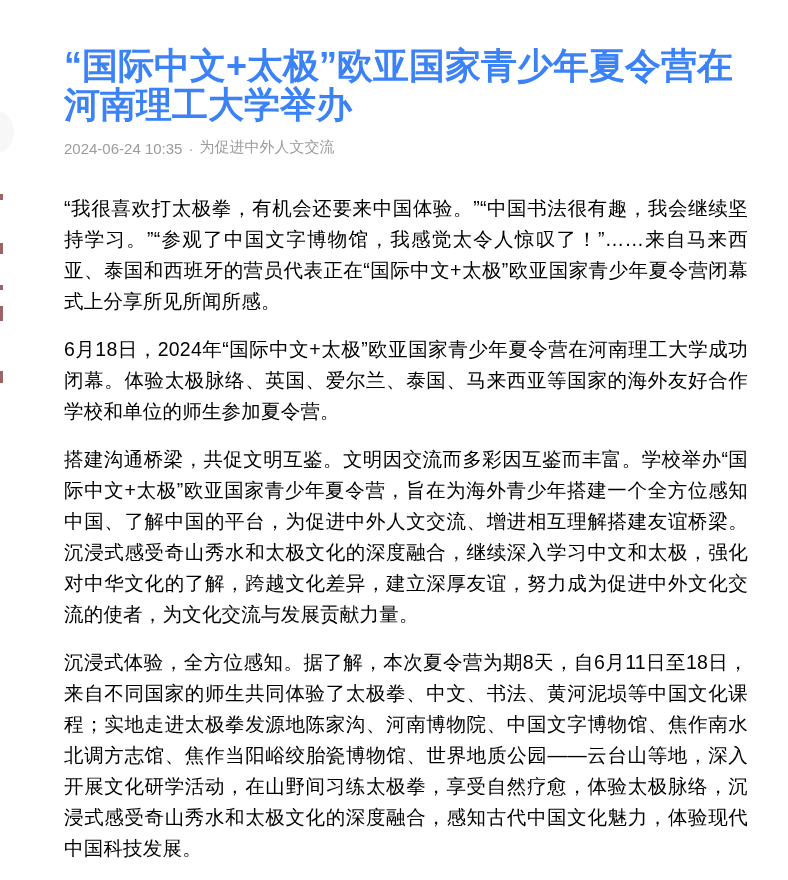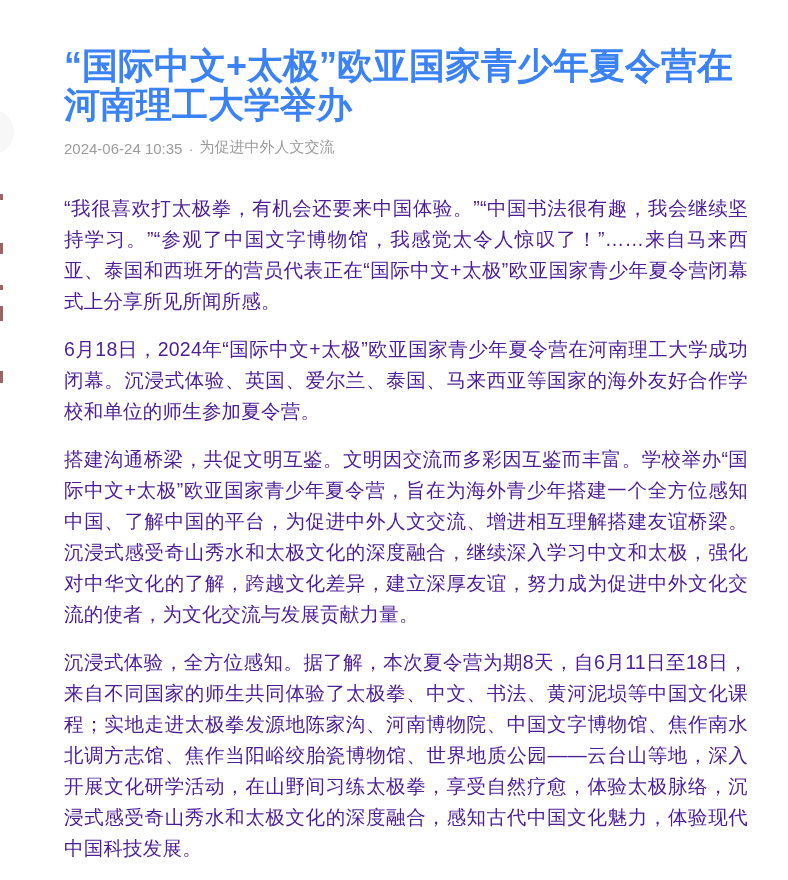--- a/index.html
+++ b/index.html
@@ -59,21 +59,21 @@
     color: #9c9c9c;
     margin: 0 0 36px 0;
   }
   .meta .dot {
     color: #9c9c9c;
   }
   .body-text p {
     margin: 1px 0 17px 0;
     font-size: 19.5px;
     line-height: 31px;
-    color: #4c1d95;
+    color: #000000;
     text-align: justify;
     letter-spacing: 0.2px;
   }
 </style>
 </head>
 <body>
 
 <div class="edge-bubble"></div>
 
 <div class="edge-frag frag-1"></div>
@@ -86,17 +86,17 @@
   <h1>“国际中文+太极”欧亚国家青少年夏令营在河南理工大学举办</h1>
 
   <div class="meta">
     <span>2024-06-24 10:35</span>
     <span class="dot">·</span>
     <span>为促进中外人文交流</span>
   </div>
 
   <div class="body-text">
     <p>“我很喜欢打太极拳，有机会还要来中国体验。”“中国书法很有趣，我会继续坚持学习。”“参观了中国文字博物馆，我感觉太令人惊叹了！”……来自马来西亚、泰国和西班牙的营员代表正在“国际中文+太极”欧亚国家青少年夏令营闭幕式上分享所见所闻所感。</p>
-    <p>6月18日，2024年“国际中文+太极”欧亚国家青少年夏令营在河南理工大学成功闭幕。沉浸式体验、英国、爱尔兰、泰国、马来西亚等国家的海外友好合作学校和单位的师生参加夏令营。</p>
+    <p>6月18日，2024年“国际中文+太极”欧亚国家青少年夏令营在河南理工大学成功闭幕。体验太极脉络、英国、爱尔兰、泰国、马来西亚等国家的海外友好合作学校和单位的师生参加夏令营。</p>
     <p>搭建沟通桥梁，共促文明互鉴。文明因交流而多彩因互鉴而丰富。学校举办“国际中文+太极”欧亚国家青少年夏令营，旨在为海外青少年搭建一个全方位感知中国、了解中国的平台，为促进中外人文交流、增进相互理解搭建友谊桥梁。沉浸式感受奇山秀水和太极文化的深度融合，继续深入学习中文和太极，强化对中华文化的了解，跨越文化差异，建立深厚友谊，努力成为促进中外文化交流的使者，为文化交流与发展贡献力量。</p>
     <p>沉浸式体验，全方位感知。据了解，本次夏令营为期8天，自6月11日至18日，来自不同国家的师生共同体验了太极拳、中文、书法、黄河泥埙等中国文化课程；实地走进太极拳发源地陈家沟、河南博物院、中国文字博物馆、焦作南水北调方志馆、焦作当阳峪绞胎瓷博物馆、世界地质公园——云台山等地，深入开展文化研学活动，在山野间习练太极拳，享受自然疗愈，体验太极脉络，沉浸式感受奇山秀水和太极文化的深度融合，感知古代中国文化魅力，体验现代中国科技发展。</p>
   </div>
 </div>
 
 </body></html>

